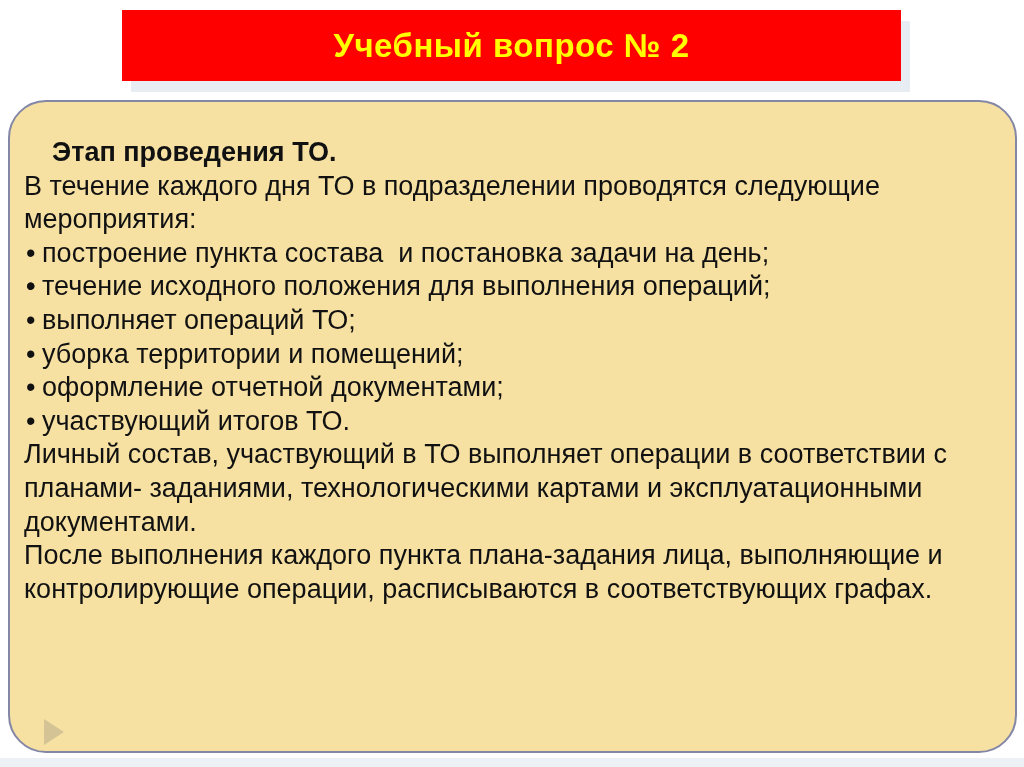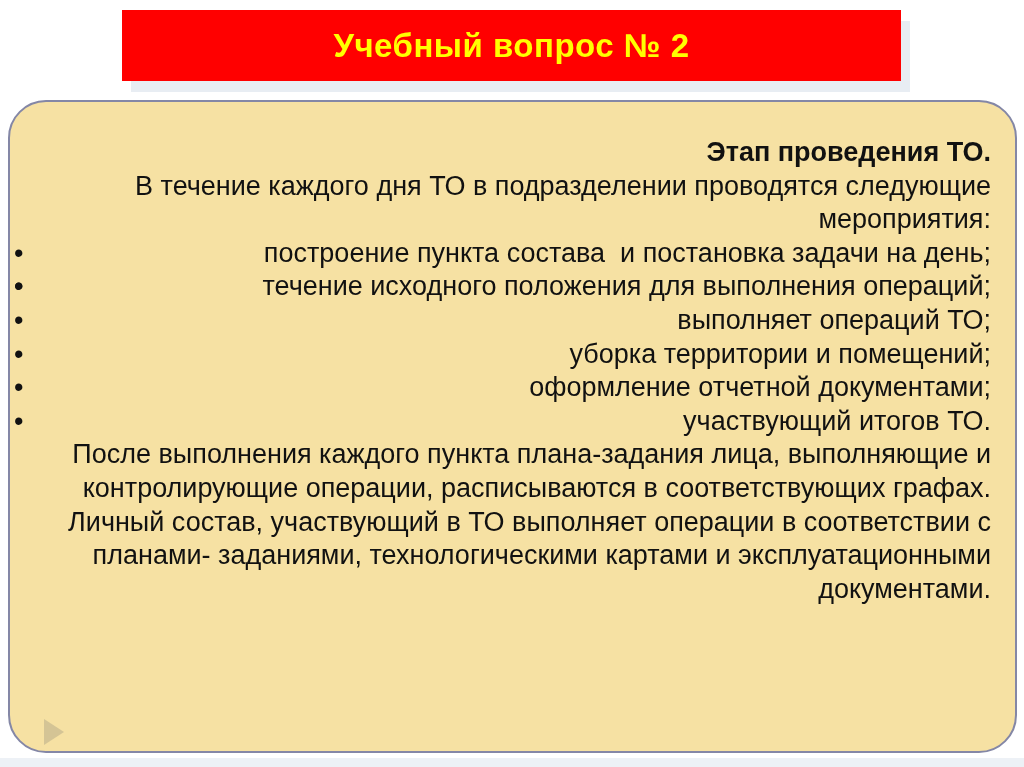--- a/index.html
+++ b/index.html
@@ -9,21 +9,20 @@
     height: 767px;
     background: #ffffff;
     overflow: hidden;
     font-family: "Liberation Sans", sans-serif;
   }
   .stage {
     position: relative;
     width: 1024px;
     height: 603px;
     background: #ffffff;
-    text-align: right;
   }
   
   .banner {
     position: absolute;
     left: 122px;
     top: 10px;
     width: 779px;
     height: 71px;
     background: var(--banner-bg, #FF0000);
     box-shadow: 9px 11px 0 var(--banner-shadow, #E8EDF3);
@@ -42,21 +41,21 @@
   .panel {
     position: absolute;
     left: 8px;
     top: 100px;
     width: 1009px;
     height: 653px;
     box-sizing: border-box;
     background: var(--panel-bg, #F6E1A3);
     border: 2px solid var(--panel-border, #8487A6);
     border-radius: 38px;
-    padding: 34px 24px 0 2px;
+    padding: 34px 24px 0 14px;
     color: var(--text-color, #111111);
     font-size: 27px;
     line-height: 33.6px;
   }
   .panel p {
     margin: 0;
     white-space: pre-wrap;
   }
   .panel .heading {
     font-weight: bold;
@@ -116,22 +115,22 @@
     <ul class="bullet-list">
         <li><span class="marker">•</span><span>построение пункта состава  и постановка задачи на день;</span></li>
         <li><span class="marker">•</span></li>
         <li><span class="marker">•</span><span>течение исходного положения для выполнения операций;</span></li>
         <li><span class="marker">•</span><span>выполняет операций ТО;</span></li>
         <li><span class="marker">•</span><span>уборка территории и помещений;</span></li>
         <li><span class="marker">•</span><span>оформление отчетной документами;</span></li>
         <li><span class="marker">•</span><span>участвующий итогов ТО.</span></li>
       </ul>
     <div class="paragraphs">
+        <div>Личный состав, участвующий в ТО выполняет операции в соответствии с планами- заданиями, технологическими картами и эксплуатационными документами.</div>
         <div>После выполнения каждого пункта плана-задания лица, выполняющие и контролирующие операции, расписываются в соответствующих графах.</div>
-        <div>Личный состав, участвующий в ТО выполняет операции в соответствии с планами- заданиями, технологическими картами и эксплуатационными документами.</div>
       </div>
   </div>
 
   <div class="expand-arrow"></div>
 
   <div class="bottom-strip"></div>
 
 </div>
 
 </body></html>

